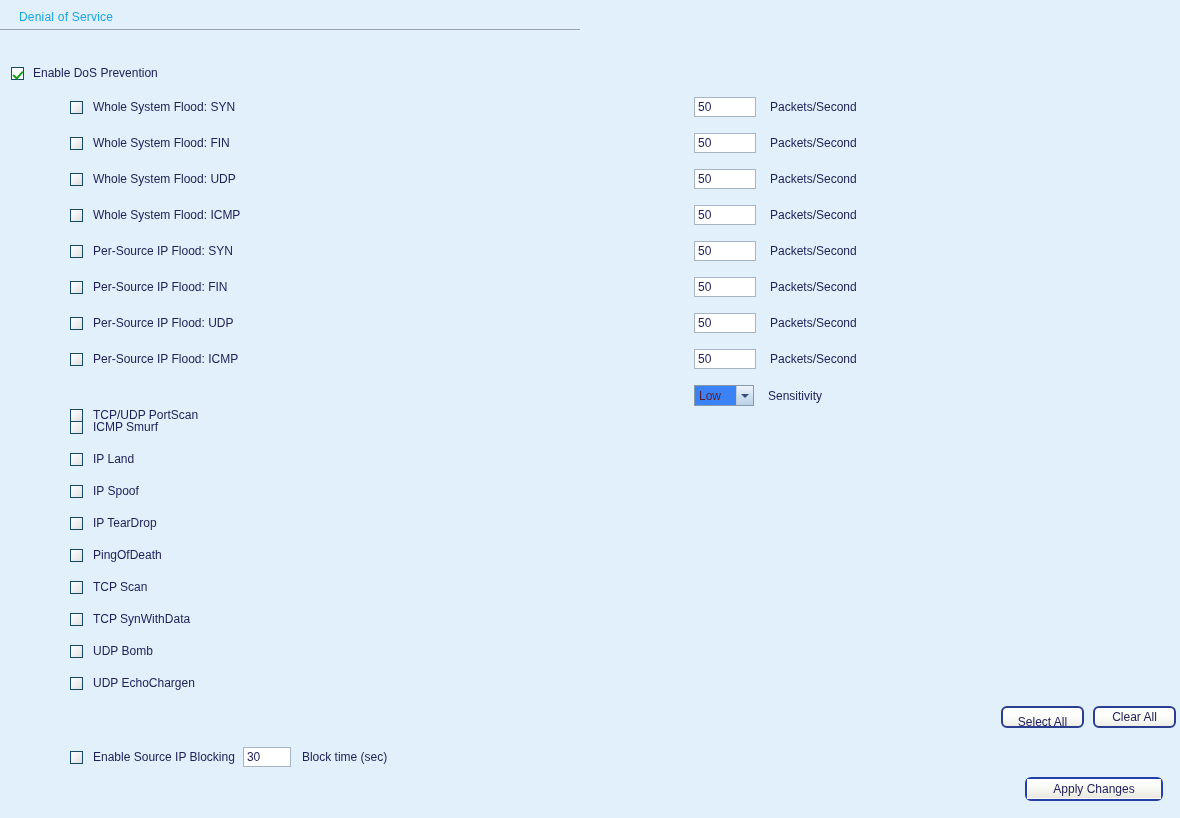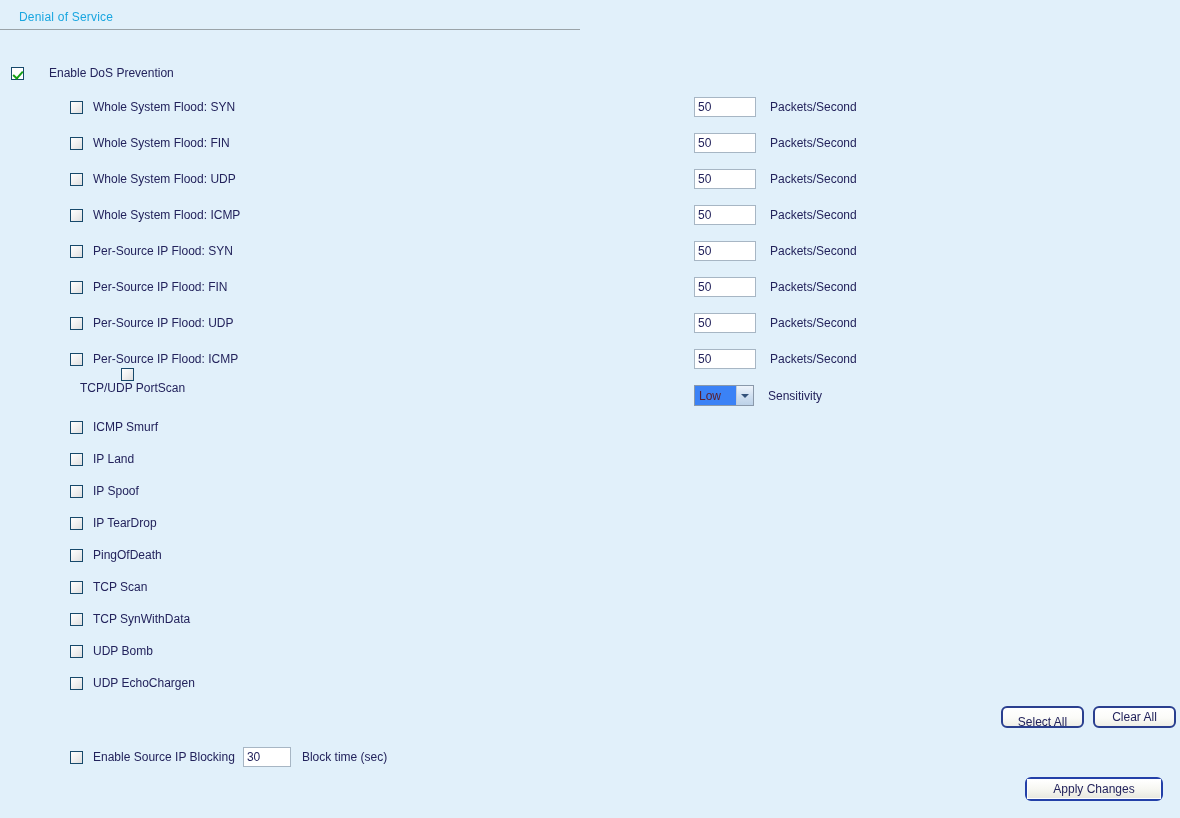--- a/index.html
+++ b/index.html
@@ -67,21 +67,21 @@
     transform: rotate(42deg);
   }
 
   
   #enable-dos-row {
     position: absolute;
     left: 11px;
     top: 66px;
     display: flex;
     align-items: center;
-    gap: 16px;
+    gap: 0;
   }
   #enable-dos-row .lbl {
     margin-left: 9px;
     font-size: 12px;
     color: #23235c;
     white-space: nowrap;
   }
 
   
   #attack-list {
@@ -323,21 +323,21 @@
       <span class="unit">Packets/Second</span>
     </div>
     <div class="attack-row" style="top: 352px;">
       <span class="cb"></span>
       <span class="lbl">Per-Source IP Flood: ICMP</span>
     </div>
     <div class="value-row" style="top: 349px;">
       <input type="text" class="txt" value="50" style="">
       <span class="unit">Packets/Second</span>
     </div>
-    <div class="attack-row" style="top: 368px; flex-direction: column;">
+    <div class="attack-row" style="top: 408px;">
       <span class="cb"></span>
       <span class="lbl">TCP/UDP PortScan</span>
     </div>
     <div class="value-row" style="top: 385px;">
       <span class="sel-wrap">
         <select class="sel"><option>Low</option><option>Medium</option><option>High</option></select>
         <span class="sel-arrow"></span>
       </span>
       <span class="unit">Sensitivity</span>
     </div>

